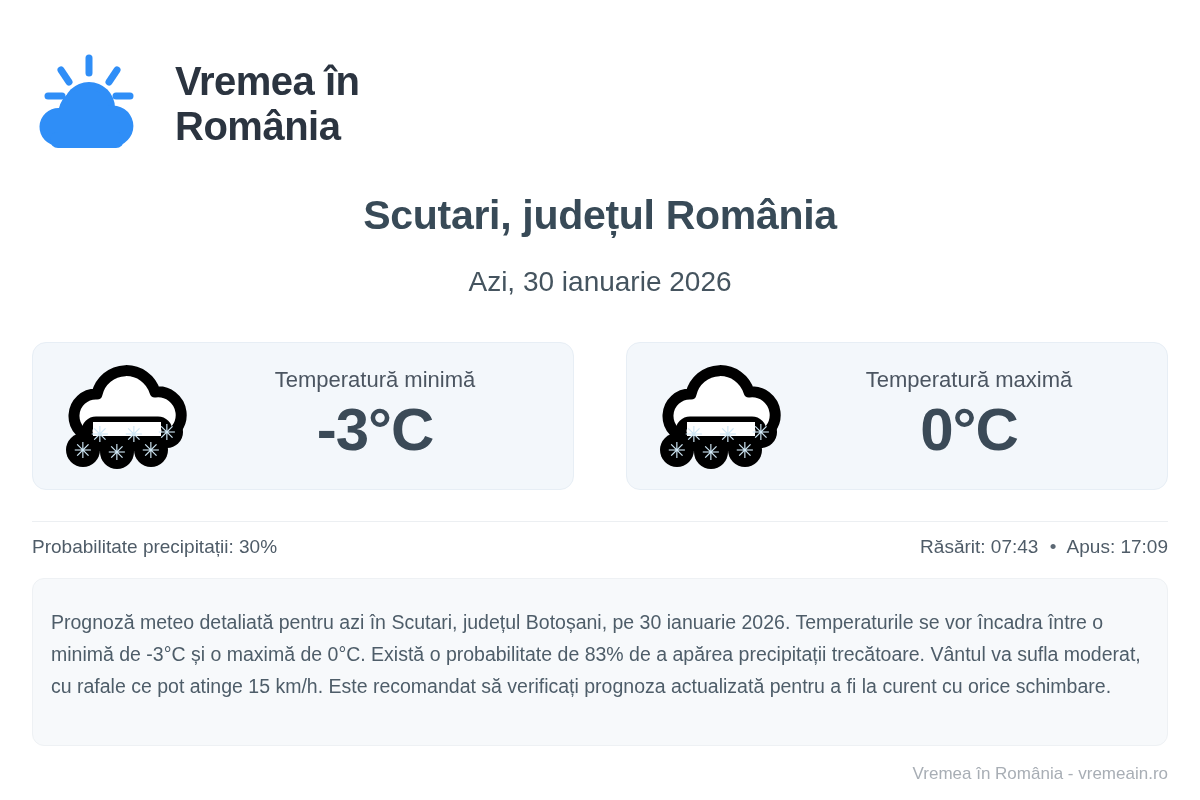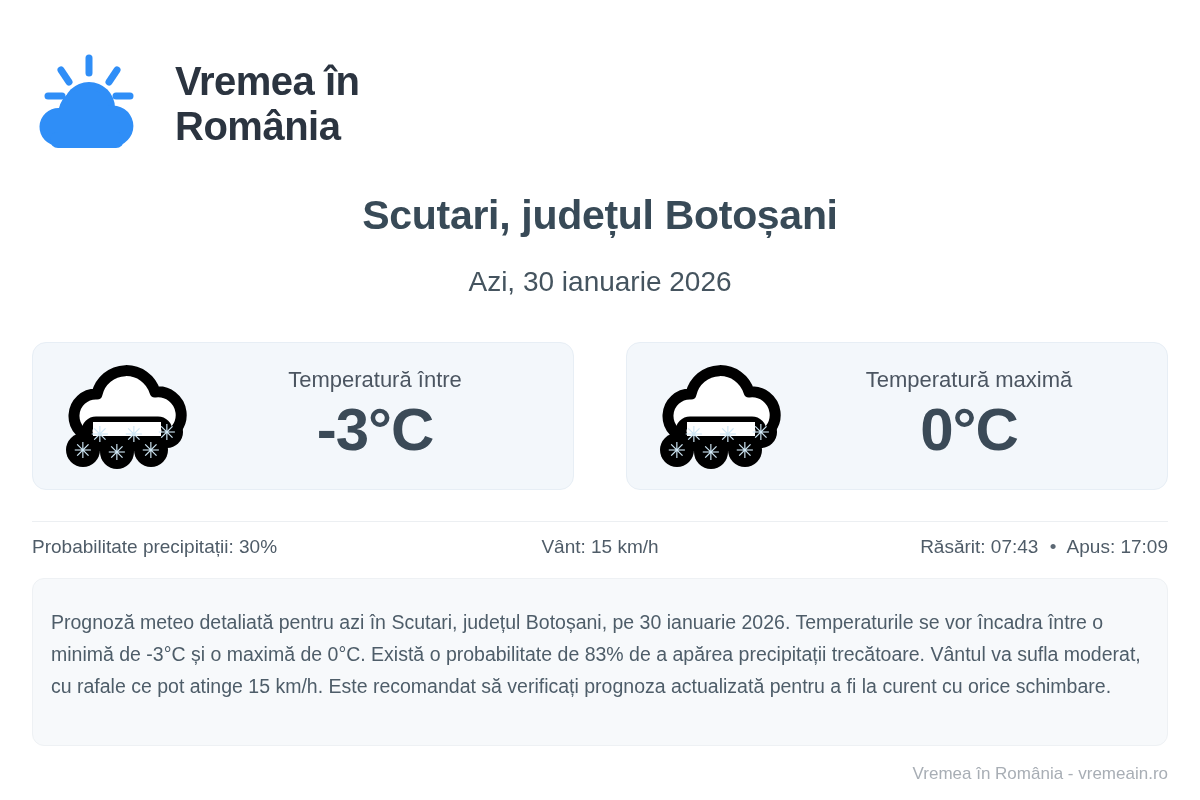--- a/index.html
+++ b/index.html
@@ -190,21 +190,21 @@
                  a26 26 0 0 1 50 -2
                  a20 20 0 0 1 8 40
                  z" fill="#2f8ef7"></path>
         <rect x="18" y="80" width="74" height="16" rx="8" fill="#2f8ef7"></rect>
       </svg>
     </span>
     <div class="brand-name">Vremea în
 România</div>
   </div>
 
-  <div class="page-title">Scutari, județul Botoșani</div>
+  <div class="page-title">Scutari, județul România</div>
   <div class="page-subtitle">Azi, 30 ianuarie 2026</div>
 
   <div class="cards">
 
     <div class="card">
       <span class="card-icon">
         <svg viewBox="0 0 128 112" width="128" height="112" aria-hidden="true">
 
           <g fill="#000000">
             <circle cx="24" cy="90" r="17"></circle>
@@ -227,21 +227,21 @@
             <text x="41" y="82">✳</text>
             <text x="75" y="82">✳</text>
             <text x="108" y="80">✳</text>
             <text x="24" y="98">✳</text>
             <text x="58" y="100">✳</text>
             <text x="92" y="98">✳</text>
           </g>
         </svg>
       </span>
       <div class="card-body">
-        <div class="card-label">Temperatură între</div>
+        <div class="card-label">Temperatură minimă</div>
         <div class="card-value">-3°C</div>
       </div>
     </div>
 
     <div class="card">
       <span class="card-icon">
         <svg viewBox="0 0 128 112" width="128" height="112" aria-hidden="true">
           <g fill="#000000">
             <circle cx="24" cy="90" r="17"></circle>
             <circle cx="58" cy="92" r="17"></circle>
@@ -272,21 +272,20 @@
         <div class="card-value">0°C</div>
       </div>
     </div>
 
   </div>
 
   <div class="divider"></div>
 
   <div class="stats">
     <div class="stat stat-left">Probabilitate precipitații: 30%</div>
-    <div class="stat stat-center">Vânt: 15 km/h</div>
     <div class="stat stat-right">
       <span>Răsărit: 07:43</span>
       <span class="sep">•</span>
       <span>Apus: 17:09</span>
     </div>
   </div>
 
   <div class="description">
     <p>Prognoză meteo detaliată pentru azi în Scutari, județul Botoșani, pe 30 ianuarie 2026. Temperaturile se vor încadra între o minimă de -3°C și o maximă de 0°C. Există o probabilitate de 83% de a apărea precipitații trecătoare. Vântul va sufla moderat, cu rafale ce pot atinge 15 km/h. Este recomandat să verificați prognoza actualizată pentru a fi la curent cu orice schimbare.</p>
   </div>

